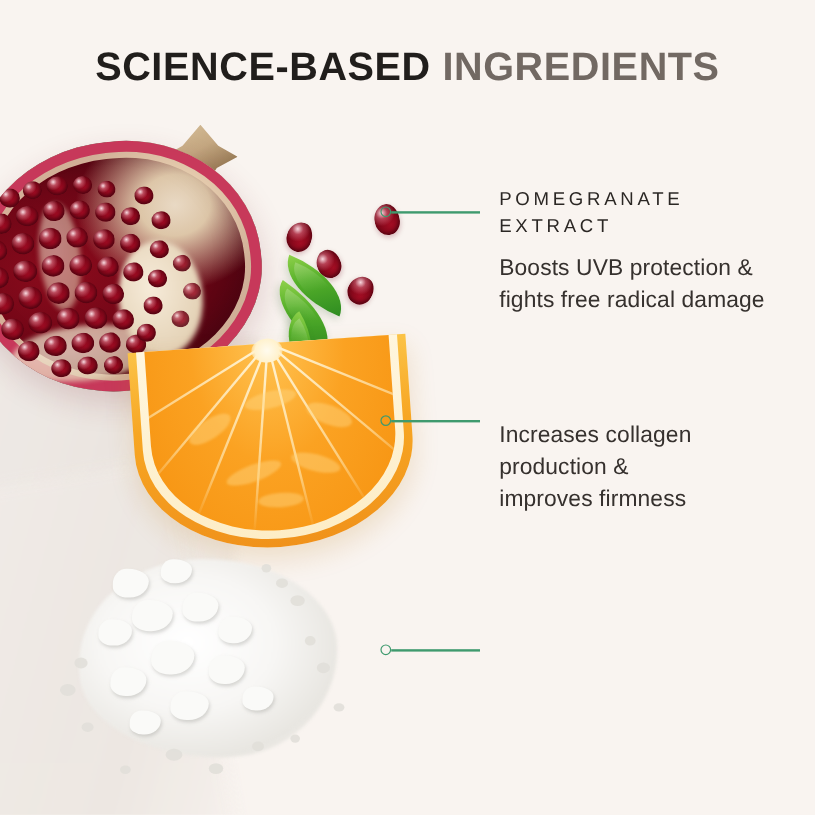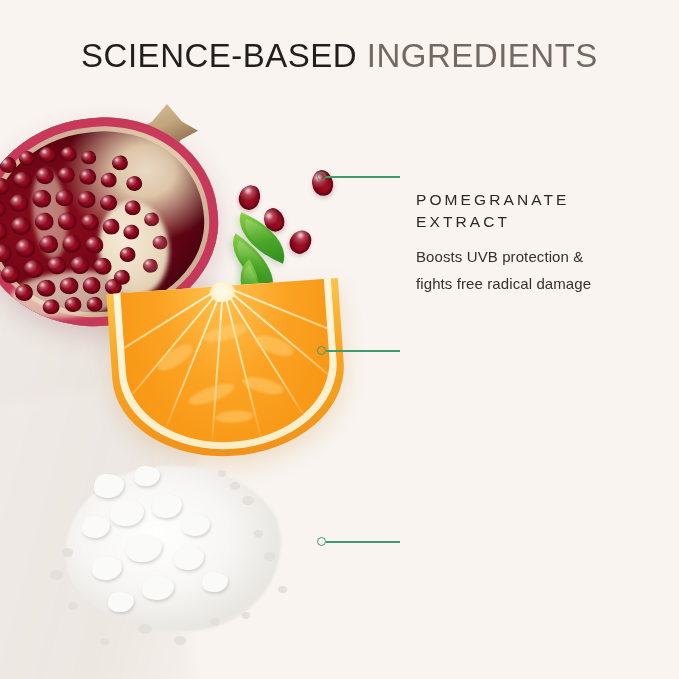--- a/index.html
+++ b/index.html
@@ -24,21 +24,21 @@
 
   
   .title {
     position: absolute;
     left: 0;
     top: 38px;
     width: 679px;
     text-align: center;
     font-size: 33px;
     letter-spacing: 0.5px;
-    font-weight: 400;
+    font-weight: 700;
     white-space: nowrap;
     line-height: 1.1;
   }
   .title .t-dark  { color: #211E1C; }
   .title .t-light { color: #726963; }
 
   
   .photo-stage {
     position: absolute;
     left: 0;
@@ -246,34 +246,33 @@
     top: 5px;
     height: 1.5px;
     background: #3F9A6E;
   }
 
   
   .block {
     position: absolute;
     left: 416px;
     width: 250px;
-    margin-top: 33px;
   }
   .block .heading {
     color: #2B2724;
     font-size: 15.5px;
     letter-spacing: 3.1px;
     line-height: 22px;
     font-weight: 400;
     white-space: pre-line;
     margin: 0;
   }
   .block .body {
     color: #36312E;
-    font-size: 15px;
+    font-size: 19px;
     line-height: 27px;
     letter-spacing: 0.1px;
     font-weight: 400;
     white-space: pre-line;
     margin: 0;
   }
   .block .body { margin-top: 10px; }
 </style>
 </head>
 <body>
@@ -431,16 +430,19 @@
   </div>
 
   <div class="block" style="top:156px;">
     <div class="heading">POMEGRANATE
 EXTRACT</div>
     <div class="body">Boosts UVB protection &amp;
 fights free radical damage</div>
   </div>
 
   <div class="block" style="top:339px;">
+    <div class="body">Increases collagen
+production &amp;
+improves firmness</div>
   </div>
 
 
 </div>
 
 </body></html>

